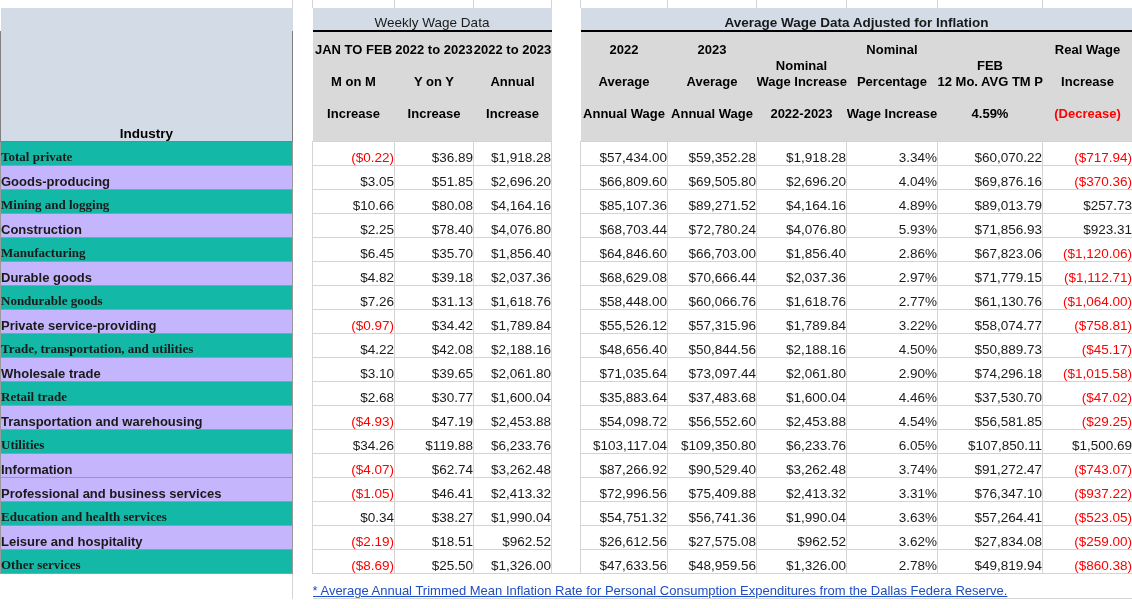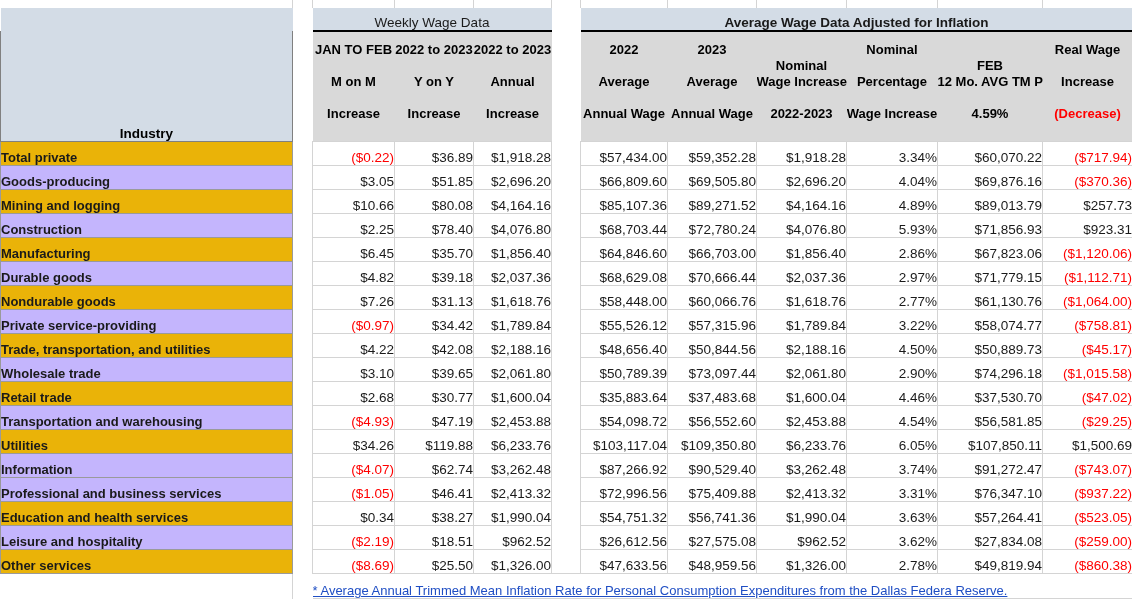--- a/index.html
+++ b/index.html
@@ -85,21 +85,21 @@
   
   tr.datarow td{height:23px;}
   td.indname{
     border:1px solid #9a9a9a;
     padding-left:5px;
     font-weight:bold;
     font-size:13px;
     vertical-align:middle;
     color:#1a1a1a;
   }
-  td.indname.odd{background:#eab308;}
+  td.indname.odd{background:#14b8a6;font-family:Liberation Serif, serif;}
   td.indname.even{background:#c4b5fd;}
   td.num{
     background:#ffffff;
     border:1px solid #d4d4d4;
     text-align:right;
     padding-right:4px;
     font-size:13.5px;
     vertical-align:middle;
     color:#1a1a1a;
   }
@@ -390,21 +390,21 @@
           <td class="num">$50,889.73</td>
           <td class="num neg">($45.17)</td>
         </tr>
         <tr class="datarow">
           <td class="indname even">Wholesale trade</td>
           <td class="spacer line"></td>
           <td class="num">$3.10</td>
           <td class="num">$39.65</td>
           <td class="num">$2,061.80</td>
           <td class="spacer line"></td>
-          <td class="num">$50,789.39</td>
+          <td class="num">$71,035.64</td>
           <td class="num">$73,097.44</td>
           <td class="num">$2,061.80</td>
           <td class="num">2.90%</td>
           <td class="num">$74,296.18</td>
           <td class="num neg">($1,015.58)</td>
         </tr>
         <tr class="datarow">
           <td class="indname odd">Retail trade</td>
           <td class="spacer line"></td>
           <td class="num">$2.68</td>

